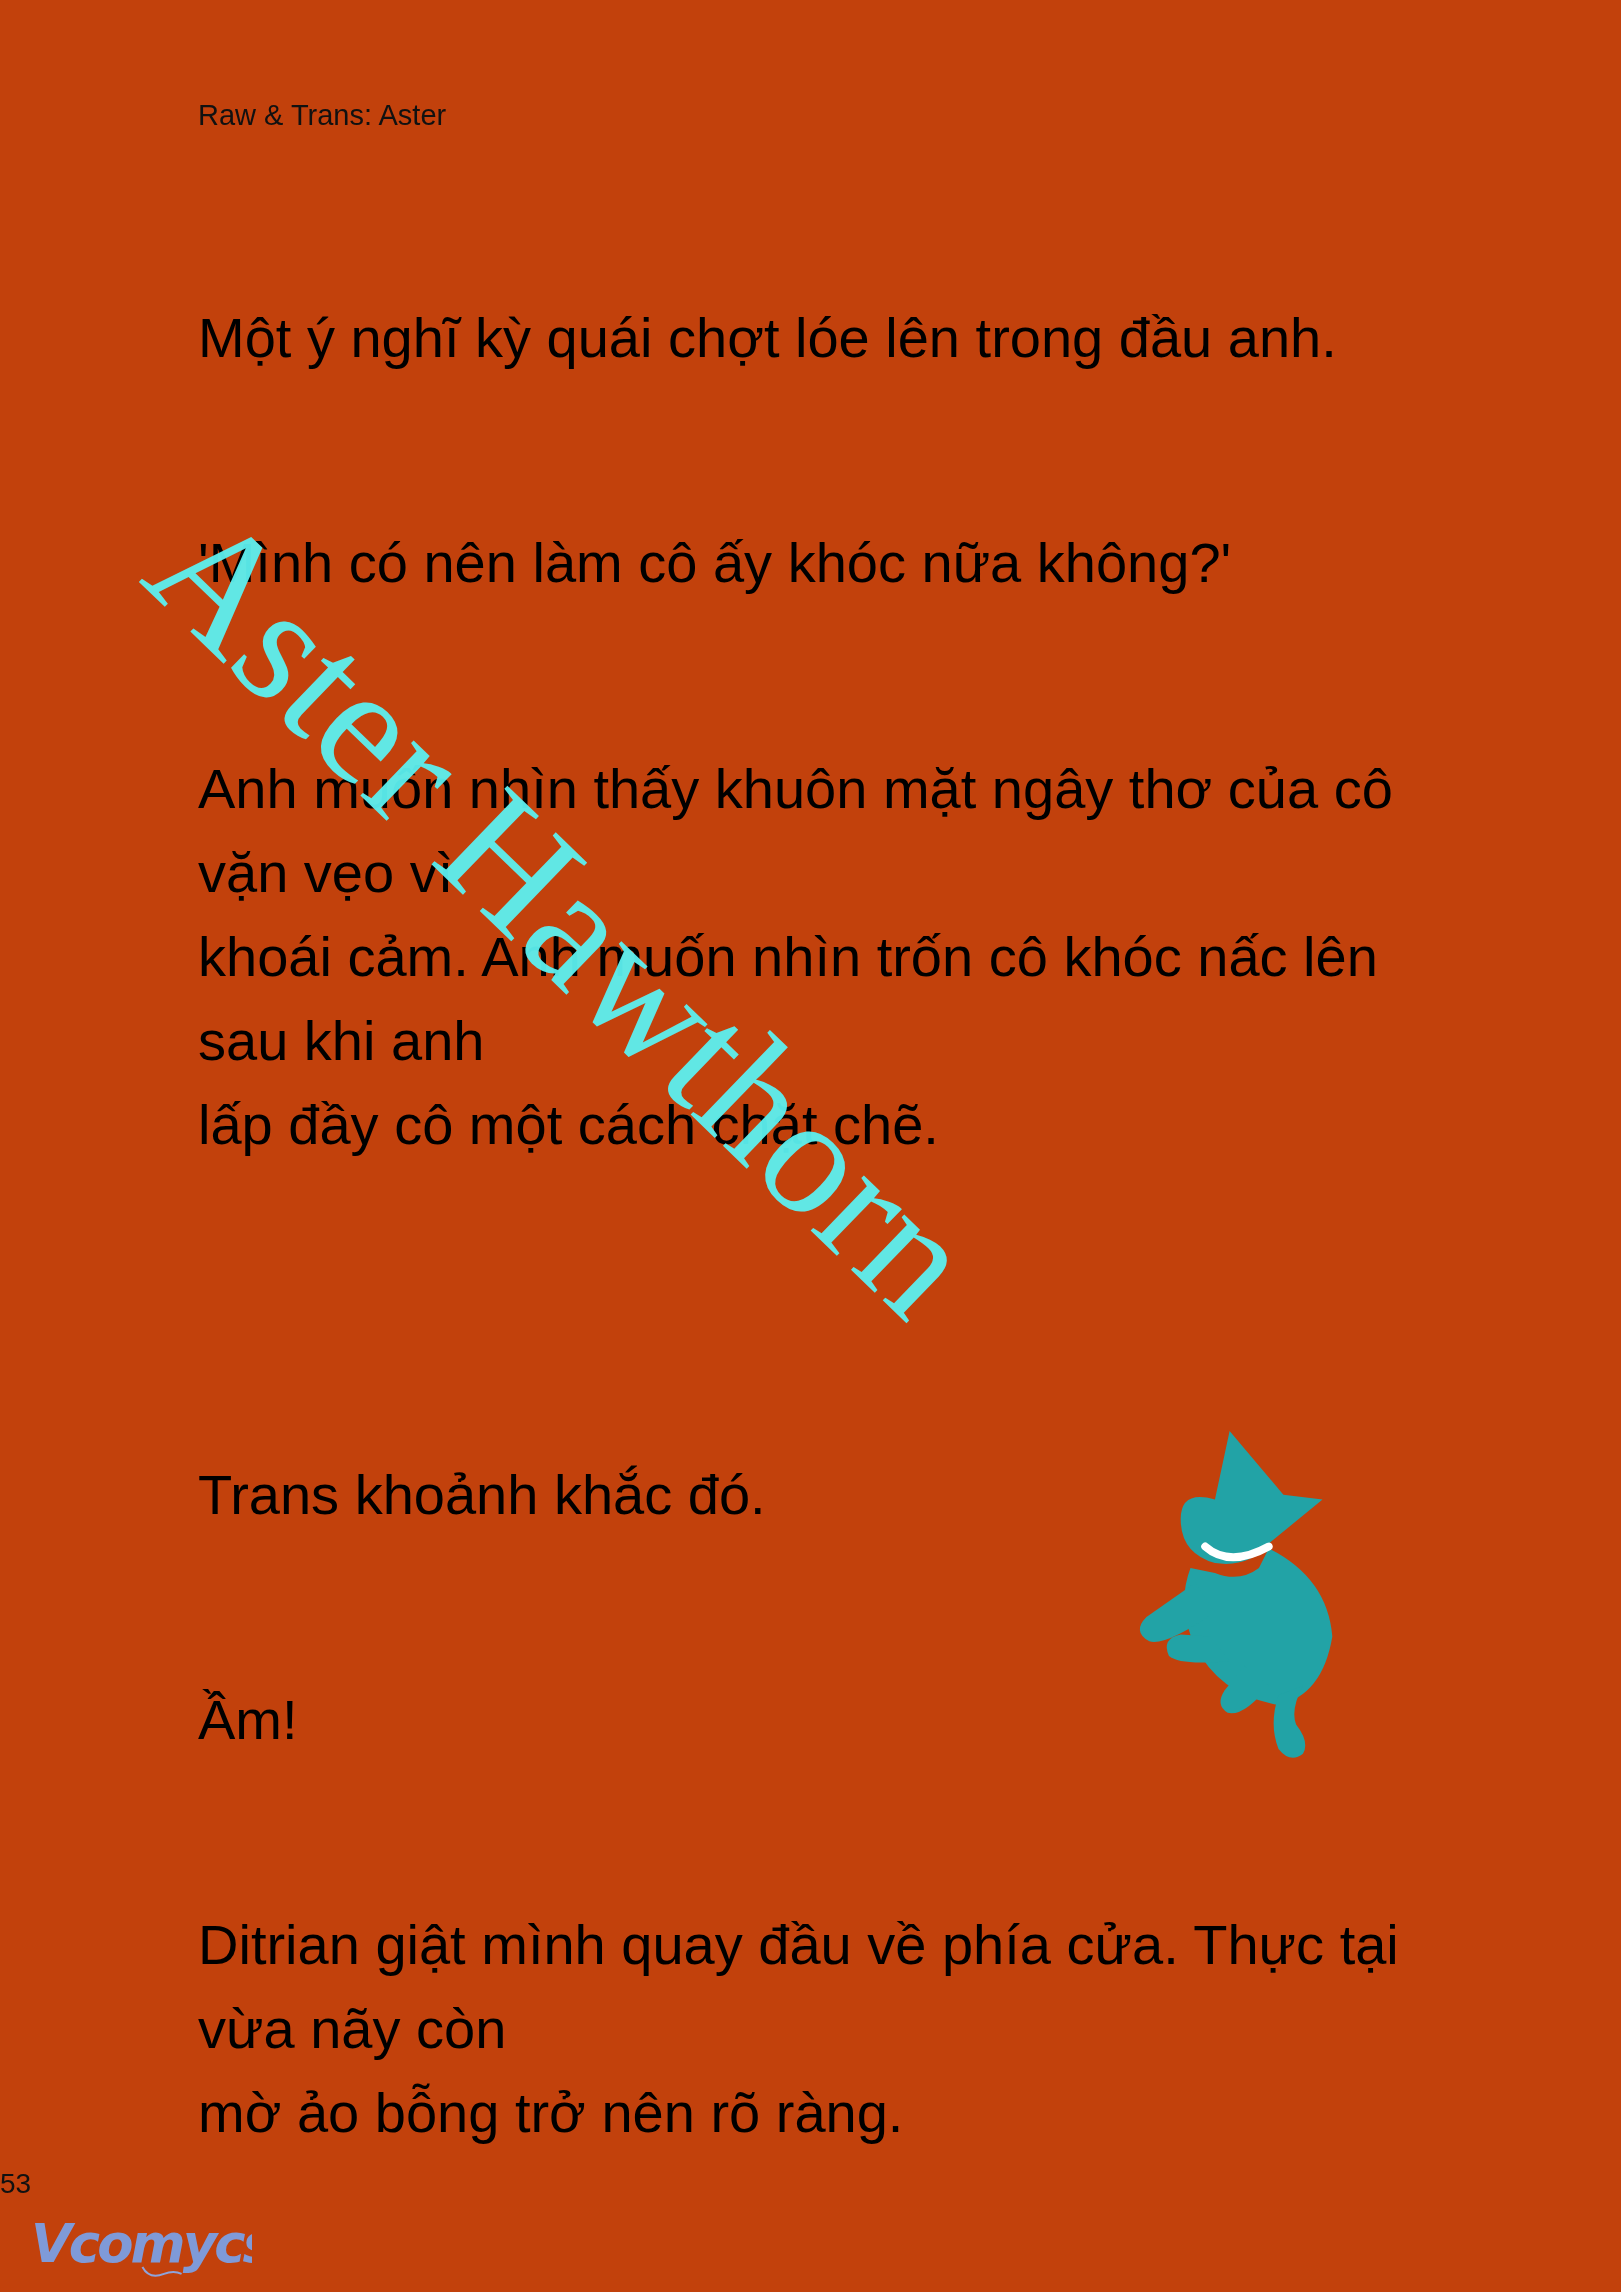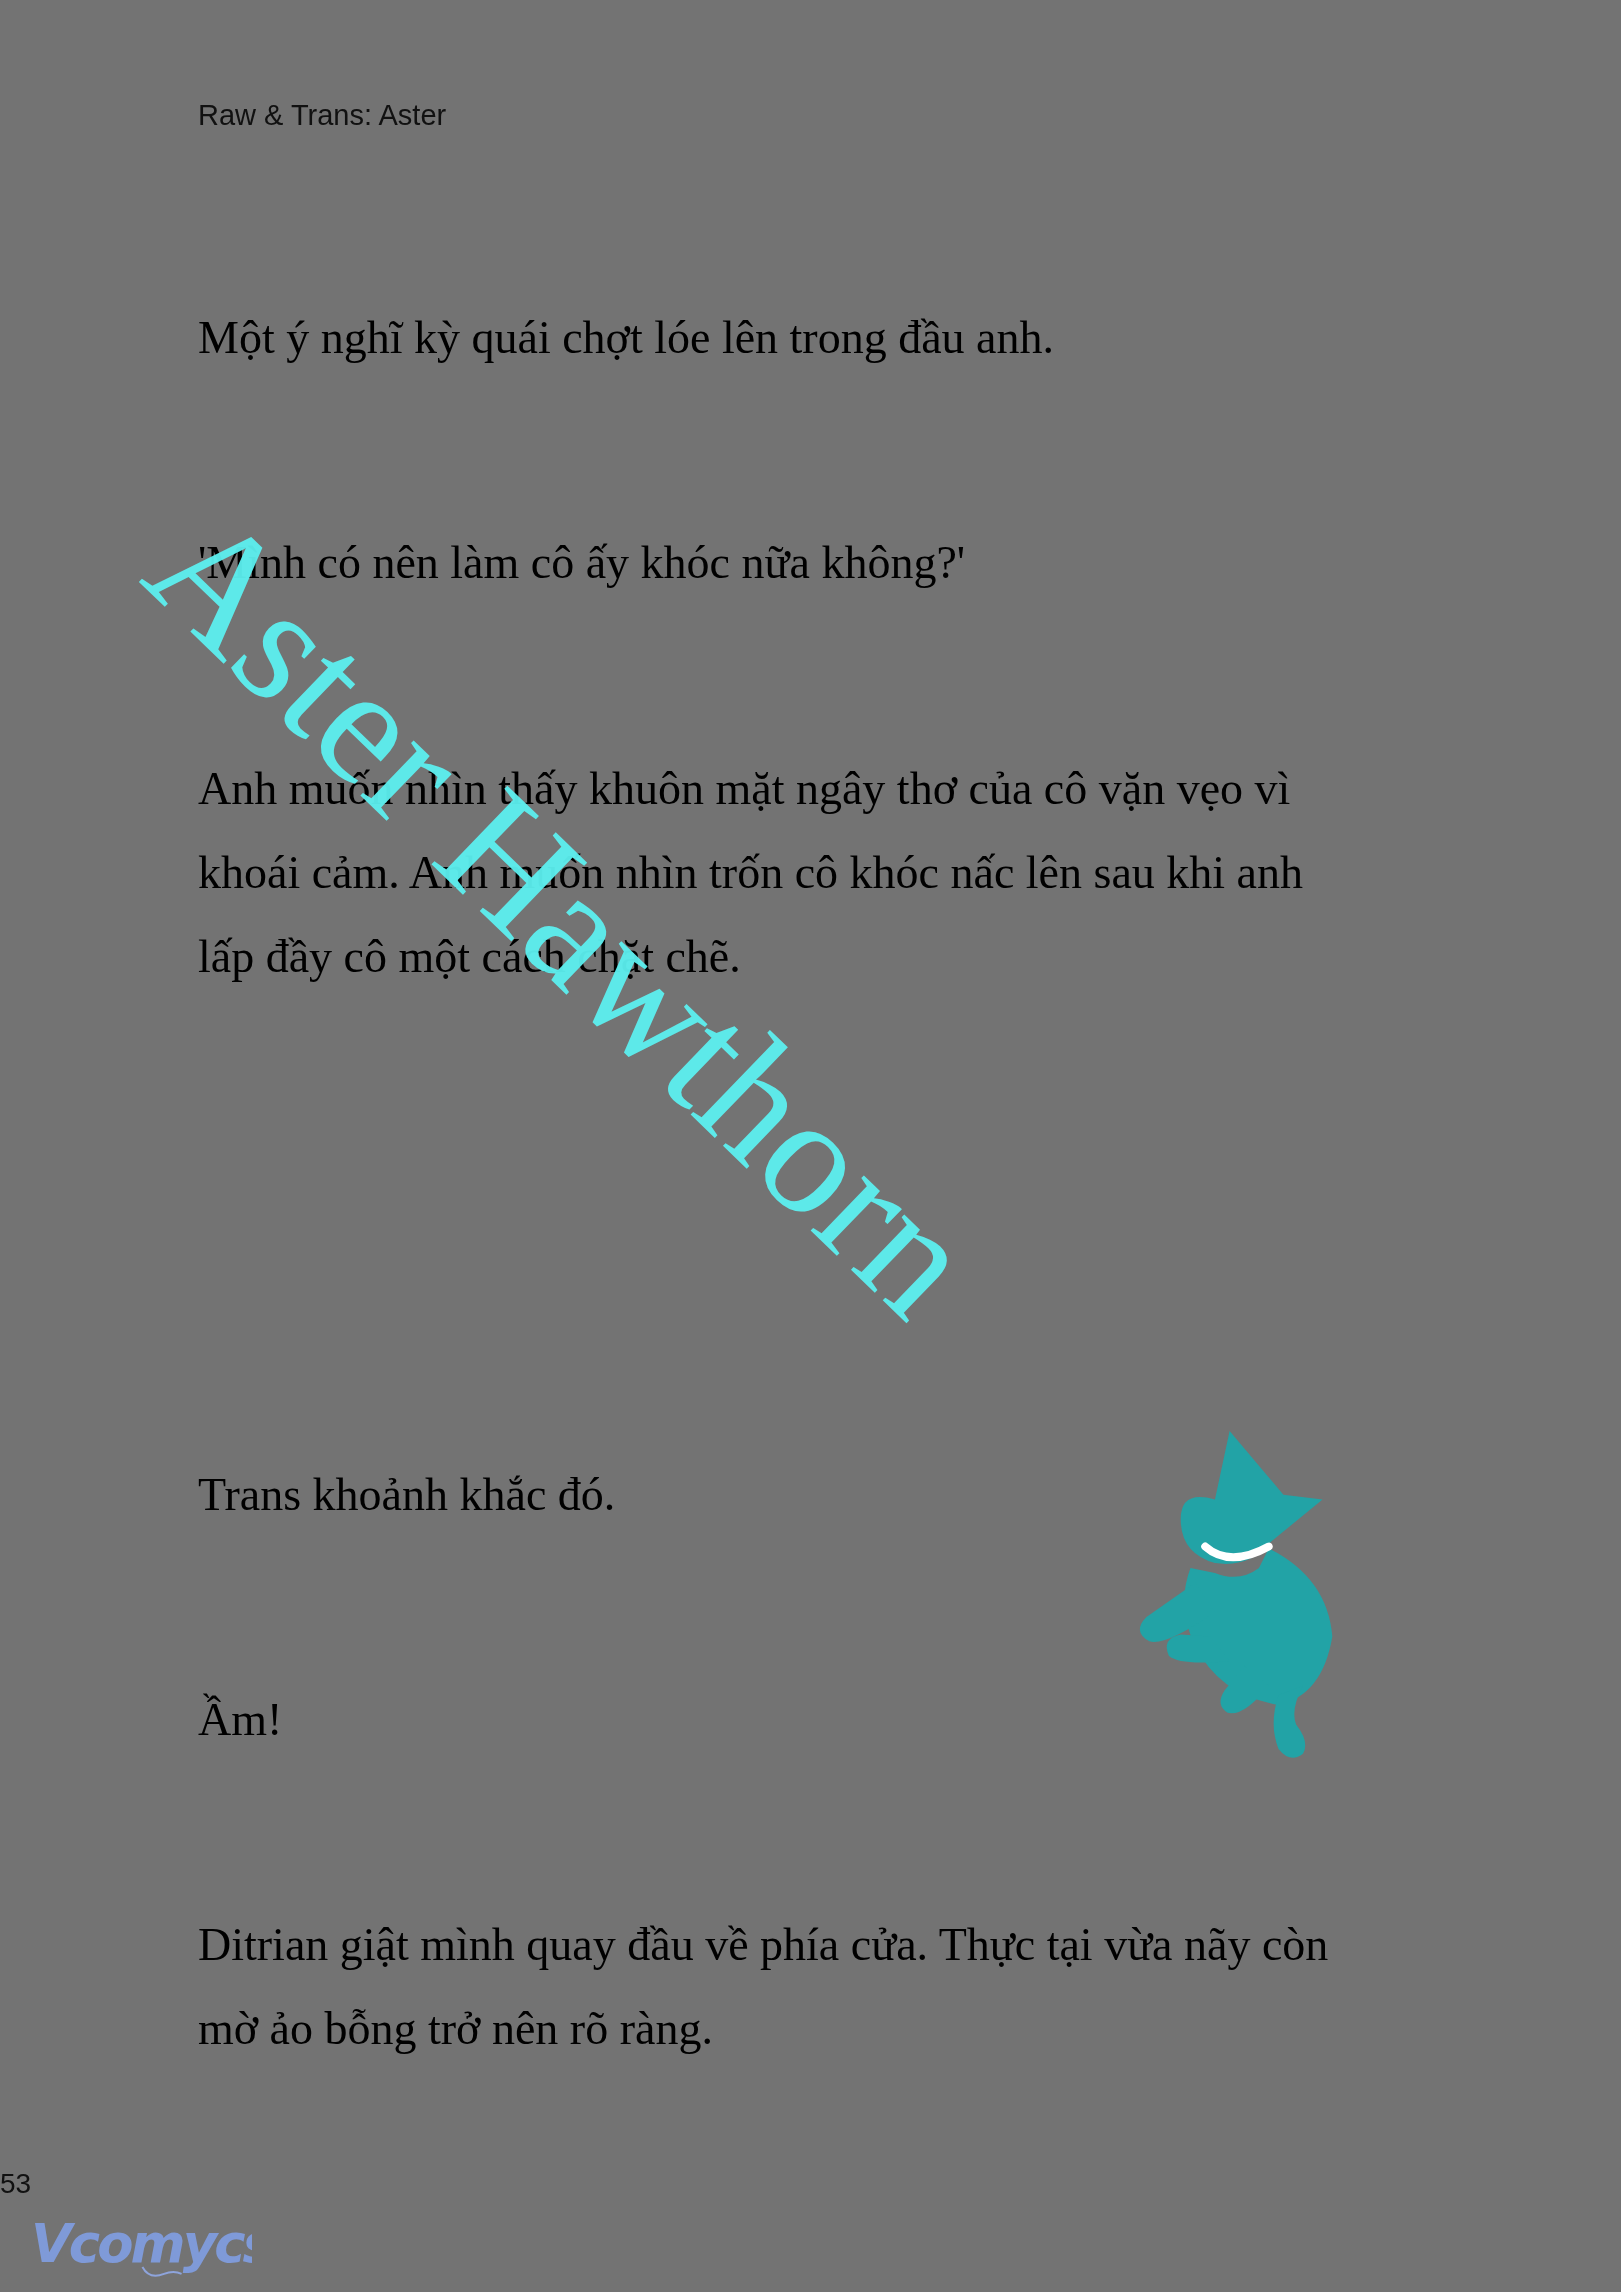--- a/index.html
+++ b/index.html
@@ -1,25 +1,25 @@
 <!DOCTYPE html>
 <html><head>
 <meta charset="utf-8">
 <style>
   html, body { margin:0; padding:0; background:#ffffff; }
   body { width:1621px; height:2293px; position:relative; overflow:hidden; }
-  .page { position:absolute; left:0; top:0; width:1621px; height:2293px; background:#737373; }
+  .page { position:absolute; left:0; top:0; width:1621px; height:2293px; background:#c2410c; }
   .header {
     position:absolute; left:198px; top:96px;
     font-family:"Liberation Sans", sans-serif; font-size:29px; color:#111; line-height:39px;
     margin:0;
   }
   .para {
     position:absolute; left:198px; width:1235px; margin:0;
-    font-family:Liberation Serif, serif; font-size:46px; line-height:84px; color:#000;
+    font-family:Liberation Sans, sans-serif; font-size:56px; line-height:84px; color:#000;
     white-space:pre-line;
   }
   .pagenum {
     position:absolute; left:0; width:1621px; top:2164px; text-align:left;
     font-family:"Liberation Sans", sans-serif; font-size:28px; color:#111; line-height:39px;
   }
   .watermark {
     position:absolute; left:235px; top:1029px; width:1274px; height:167px;
     transform-origin:0 0; transform:rotate(44deg);
     font-family:"Liberation Serif", serif; font-size:167px; line-height:167px;

